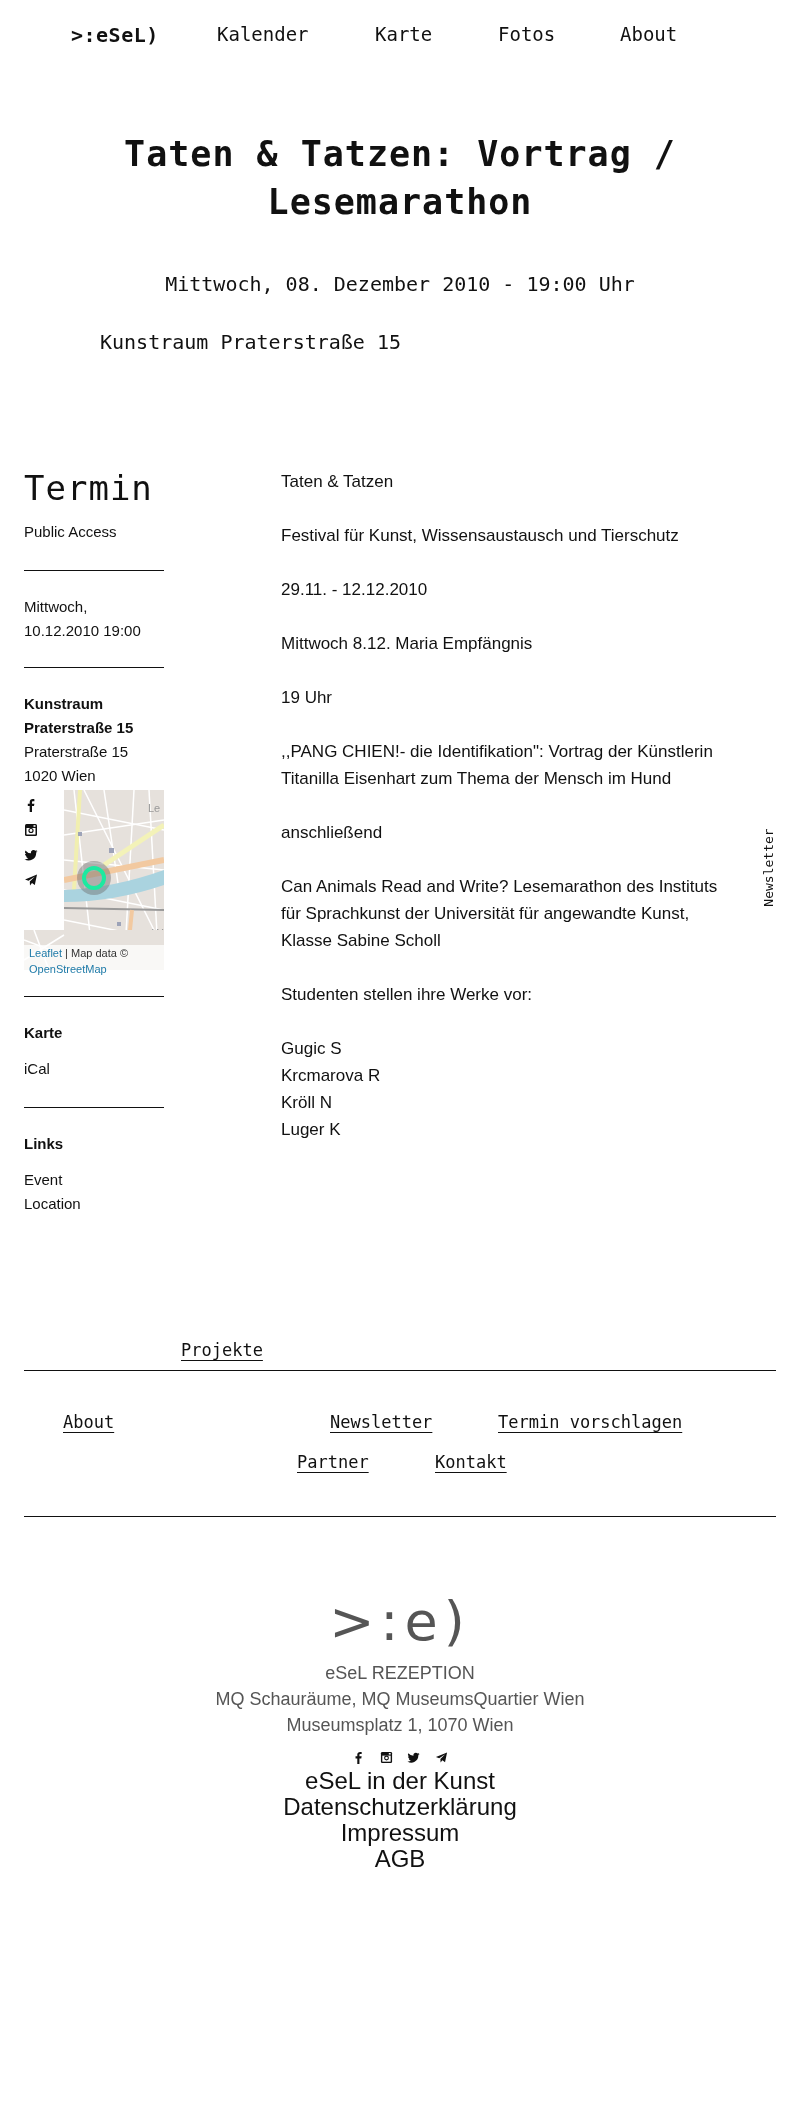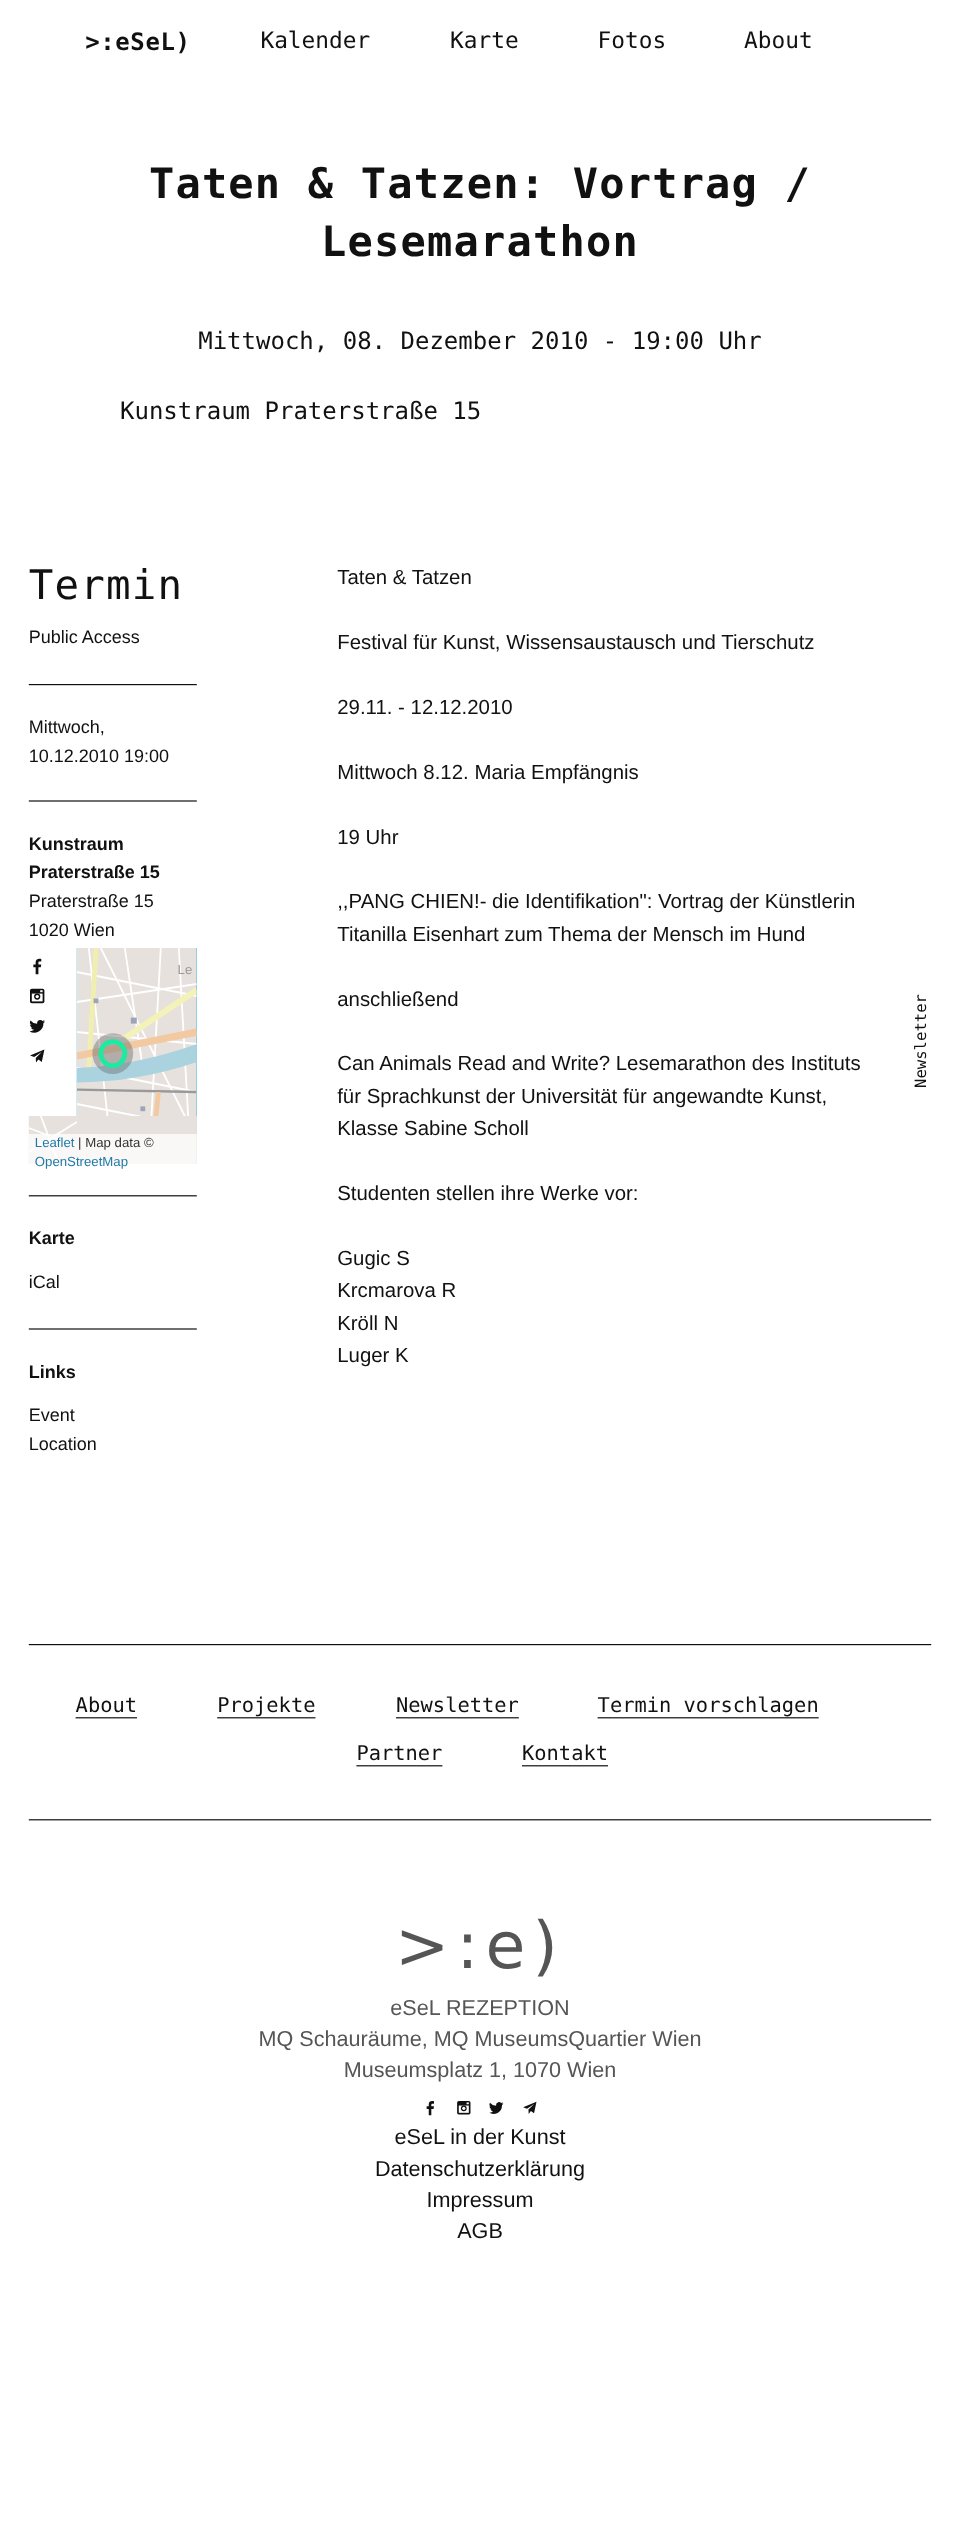--- a/index.html
+++ b/index.html
@@ -45,21 +45,21 @@
   
   .hr-full { position: absolute; left: 24px; width: 752px; height: 1px; background: #111; }
   .footnav a { position: absolute; font-size: 17px; text-decoration: underline; text-underline-offset: 4px; }
 
   
   .footer { position: absolute; left: 0; top: 1590px; width: 800px; text-align: center; font-family: "Liberation Sans", sans-serif; }
   .footer .flogo { font-size: 54px; color: #555; font-family: "DejaVu Sans", sans-serif; letter-spacing: 6px; line-height: 64px; }
   .footer .addr { font-size: 18px; line-height: 26px; color: #555; }
   .footer .fsocial { margin-top: 10px; height: 20px; }
   .footer .fsocial .ico { display: inline-block; width: 13px; height: 13px; margin: 0 5px; vertical-align: middle; }
-  .footer .flink { display: block; font-size: 18px; line-height: 26px; color: #111; }
+  .footer .flink { display: block; font-size: 24px; line-height: 26px; color: #111; }
 </style>
 </head>
 <body>
 
 <nav class="topnav mono">
   <a class="logo" href="#">&gt;:eSeL)</a>
   <a class="nav-item" style="left:217px" href="#">Kalender</a>
   <a class="nav-item" style="left:375px" href="#">Karte</a>
   <a class="nav-item" style="left:498px" href="#">Fotos</a>
   <a class="nav-item" style="left:620px" href="#">About</a>
@@ -176,21 +176,21 @@
   </div>
 </article>
 
 <div class="newsletter-tab">
   <span>Newsletter</span>
 </div>
 
 <div class="hr-full" style="top:1370px"></div>
 <nav class="footnav mono">
   <a style="left:63px;top:1412px" href="#">About</a>
-  <a style="left:181px;top:1412px" href="#">Projekte</a>
+  <a style="left:181px;top:1340px" href="#">Projekte</a>
   <a style="left:330px;top:1412px" href="#">Newsletter</a>
   <a style="left:498px;top:1412px" href="#">Termin vorschlagen</a>
   <a style="left:297px;top:1452px" href="#">Partner</a>
   <a style="left:435px;top:1452px" href="#">Kontakt</a>
 </nav>
 <div class="hr-full" style="top:1516px"></div>
 
 <footer class="footer">
   <div class="flogo">&gt;:e)</div>
   <div class="addr" style="margin-top:6px">eSeL REZEPTION</div>

